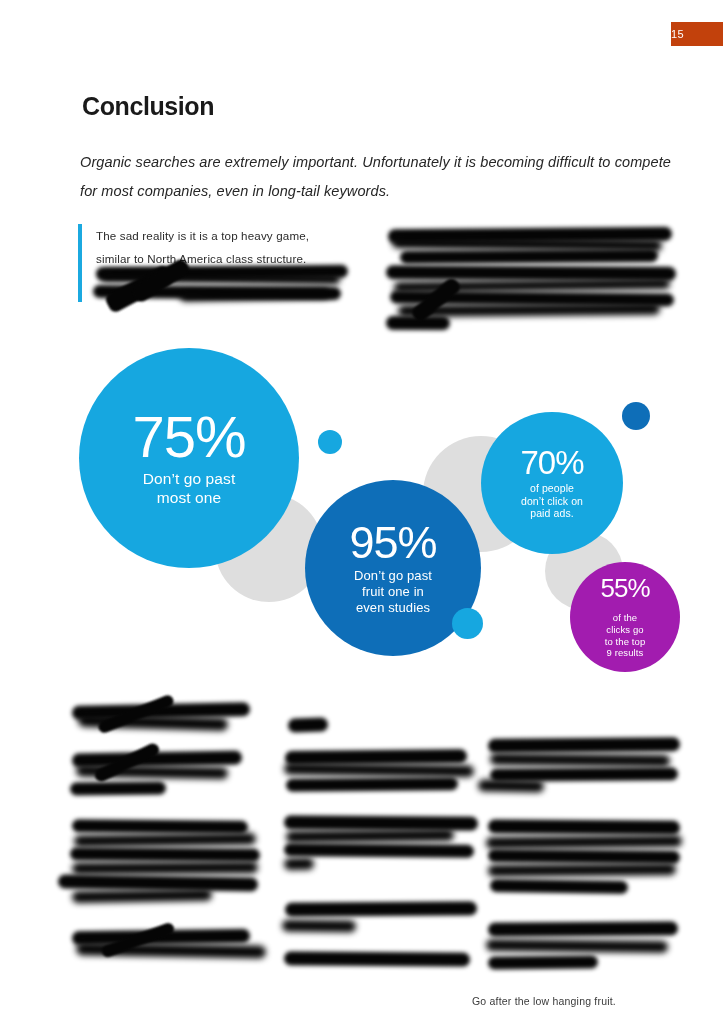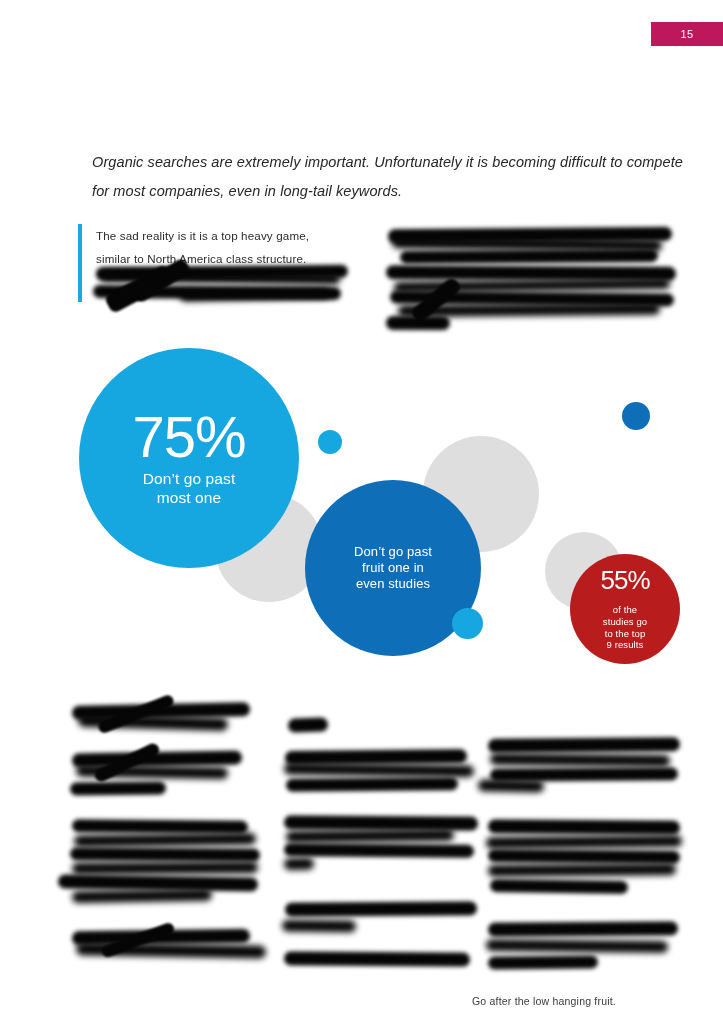--- a/index.html
+++ b/index.html
@@ -19,27 +19,27 @@
     height: 1025px;
     background: #ffffff;
     overflow: hidden;
   }
 
   
   .page-badge {
     position: absolute;
     top: 22px;
     right: 0;
-    width: 72px;
+    width: 52px;
     height: 24px;
-    background: #be185d;
+    background: #c2410c;
     color: #ffffff;
     font-size: 11px;
     line-height: 24px;
-    text-align: center;
+    text-align: left;
     letter-spacing: 0.3px;
     font-weight: 400;
   }
 
   
   .page-title {
     position: absolute;
     left: 82px;
     top: 92px;
     font-size: 25px;
@@ -51,21 +51,20 @@
   .lead-para {
     position: absolute;
     left: 80px;
     top: 148px;
     width: 600px;
     font-size: 14.5px;
     font-style: italic;
     color: #262626;
     line-height: 29px;
     letter-spacing: 0.1px;
-    margin-left: 12px;
   }
 
   
   .quote-block {
     position: absolute;
     left: 78px;
     top: 224px;
     width: 290px;
     border-left: 4px solid #1BA9E0;
     padding-left: 14px;
@@ -146,23 +145,23 @@
   #circle-70 {
     left: 481px; top: 76px;
     width: 142px; height: 142px;
     background: #16A7E0;
   }
   #circle-70 .pct { font-size: 33px; margin-bottom: 3px; }
   #circle-70 .cap { font-size: 10.5px; }
 
   
   #circle-55 {
-    left: 570px; top: 218px;
+    left: 570px; top: 226px;
     width: 110px; height: 110px;
-    background: #b91c1c;
+    background: #a21caf;
   }
   #circle-55 .pct { font-size: 26px; margin-bottom: 1px; }
   #circle-55 .cap { font-size: 9.5px; margin-top: 10px; }
 
   
   #gray-a { left: 215px; top: 158px; width: 108px; height: 108px; }
   #gray-b { left: 423px; top: 100px; width: 116px; height: 116px; }
   #gray-c { left: 545px; top: 196px; width: 78px;  height: 78px;  }
 
   
@@ -186,20 +185,21 @@
     letter-spacing: 0.2px;
   }
 </style>
 </head>
 <body>
 
 <div id="page">
 
   <div class="page-badge">15</div>
 
+  <div class="page-title">Conclusion</div>
 
   <div class="lead-para">Organic searches are extremely important. Unfortunately it is becoming difficult to compete for most companies, even in long-tail keywords.</div>
 
   <div class="quote-block">
     <div class="quote-line">The sad reality is it is a top heavy game,</div>
     <div class="quote-line">similar to North America class structure.</div>
   </div>
 
   <div class="redact-group">
     <div class="redact" style="left:96px;  top:266px; width:252px; height:13px; transform:rotate(-0.6deg);"></div>
@@ -232,34 +232,43 @@
     <div class="circ" id="dot-dark-1"></div>
 
     <div class="circ" id="circle-75">
       <div class="pct">75%</div>
       <div class="cap">
         <div>Don’t go past</div>
         <div>most one</div>
       </div>
     </div>
 
+    <div class="circ" id="circle-70">
+      <div class="pct">70%</div>
+      <div class="cap">
+        <div>of people</div>
+        <div>don’t click on</div>
+        <div>paid ads.</div>
+      </div>
+    </div>
 
     <div class="circ" id="circle-95">
+      <div class="pct">95%</div>
       <div class="cap">
         <div>Don’t go past</div>
         <div>fruit one in</div>
         <div>even studies</div>
       </div>
     </div>
 
     <div class="circ" id="circle-55">
       <div class="pct">55%</div>
       <div class="cap">
         <div>of the</div>
-        <div>studies go</div>
+        <div>clicks go</div>
         <div>to the top</div>
         <div>9 results</div>
       </div>
     </div>
 
     <div class="circ" id="dot-light-2"></div>
   </div>
 
   <div class="bottom-area">
 

